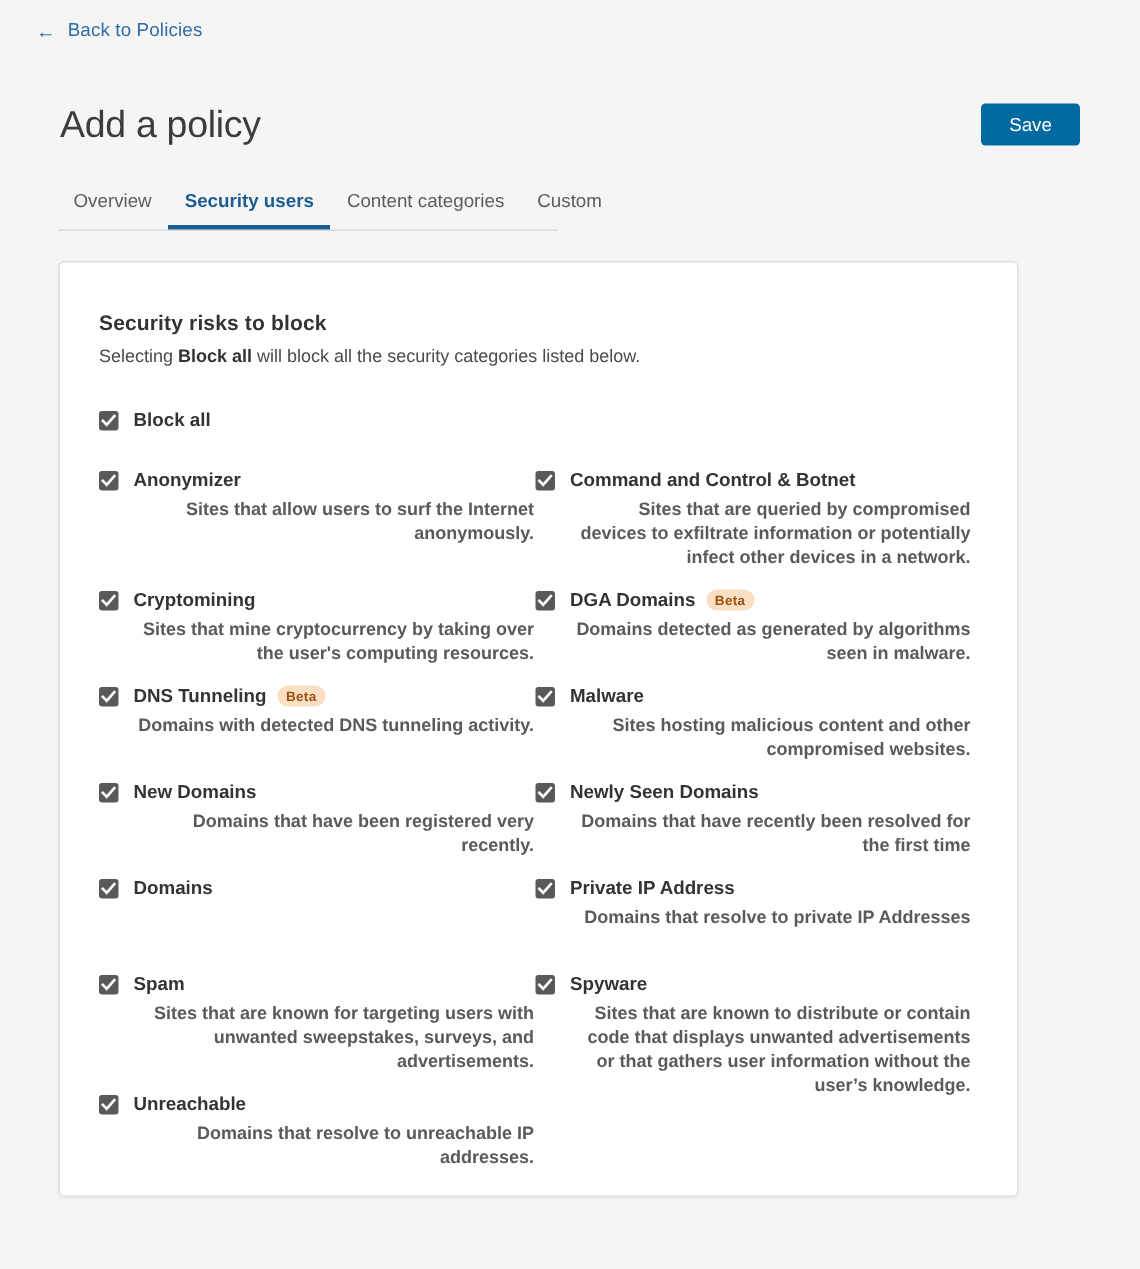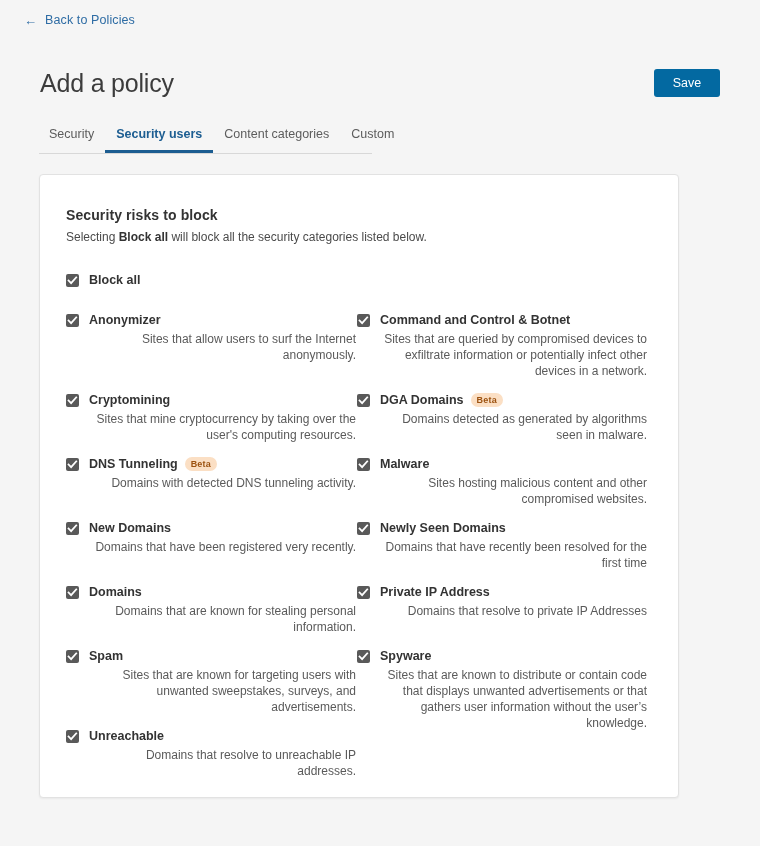--- a/index.html
+++ b/index.html
@@ -201,38 +201,39 @@
     font-size: 9px;
     font-weight: bold;
     line-height: 1;
     letter-spacing: .2px;
   }
   .risk-desc {
     margin-top: 4px;
     font-size: 12px;
     color: #5a5a5a;
     line-height: 16px;
+    font-weight: bold;
   }
 </style>
 </head>
 <body>
 
 <a class="back-link" href="#">
   <span class="back-arrow">←</span>
   <span>Back to Policies</span>
 </a>
 
 <div class="title-row">
   <h1 class="page-title">Add a policy</h1>
   <button class="save-button">Save</button>
 </div>
 
 <div class="tabs" id="tab-bar">
     <div class="tab">
-      <span>Security</span>
+      <span>Overview</span>
     </div>
     <div class="tab active">
       <span>Security users</span>
     </div>
     <div class="tab">
       <span>Content categories</span>
     </div>
     <div class="tab">
       <span>Custom</span>
     </div>
@@ -381,21 +382,20 @@
           <div class="risk">
             <span class="cb">
               <svg width="11" height="11" viewBox="0 0 11 11">
                 <path d="M1.6 5.6 L4.1 8.2 L9.2 2.4" stroke="#ffffff" stroke-width="1.8" fill="none" stroke-linecap="square"></path>
               </svg>
             </span>
             <div class="risk-body">
               <div class="risk-name-line">
                 <span class="risk-name">Domains</span>
               </div>
-              <div class="risk-desc">Domains that are known for stealing personal information.</div>
             </div>
           </div>
         </div>
         <div class="risk-cell" style="height: 64px;">
           <div class="risk">
             <span class="cb">
               <svg width="11" height="11" viewBox="0 0 11 11">
                 <path d="M1.6 5.6 L4.1 8.2 L9.2 2.4" stroke="#ffffff" stroke-width="1.8" fill="none" stroke-linecap="square"></path>
               </svg>
             </span>

